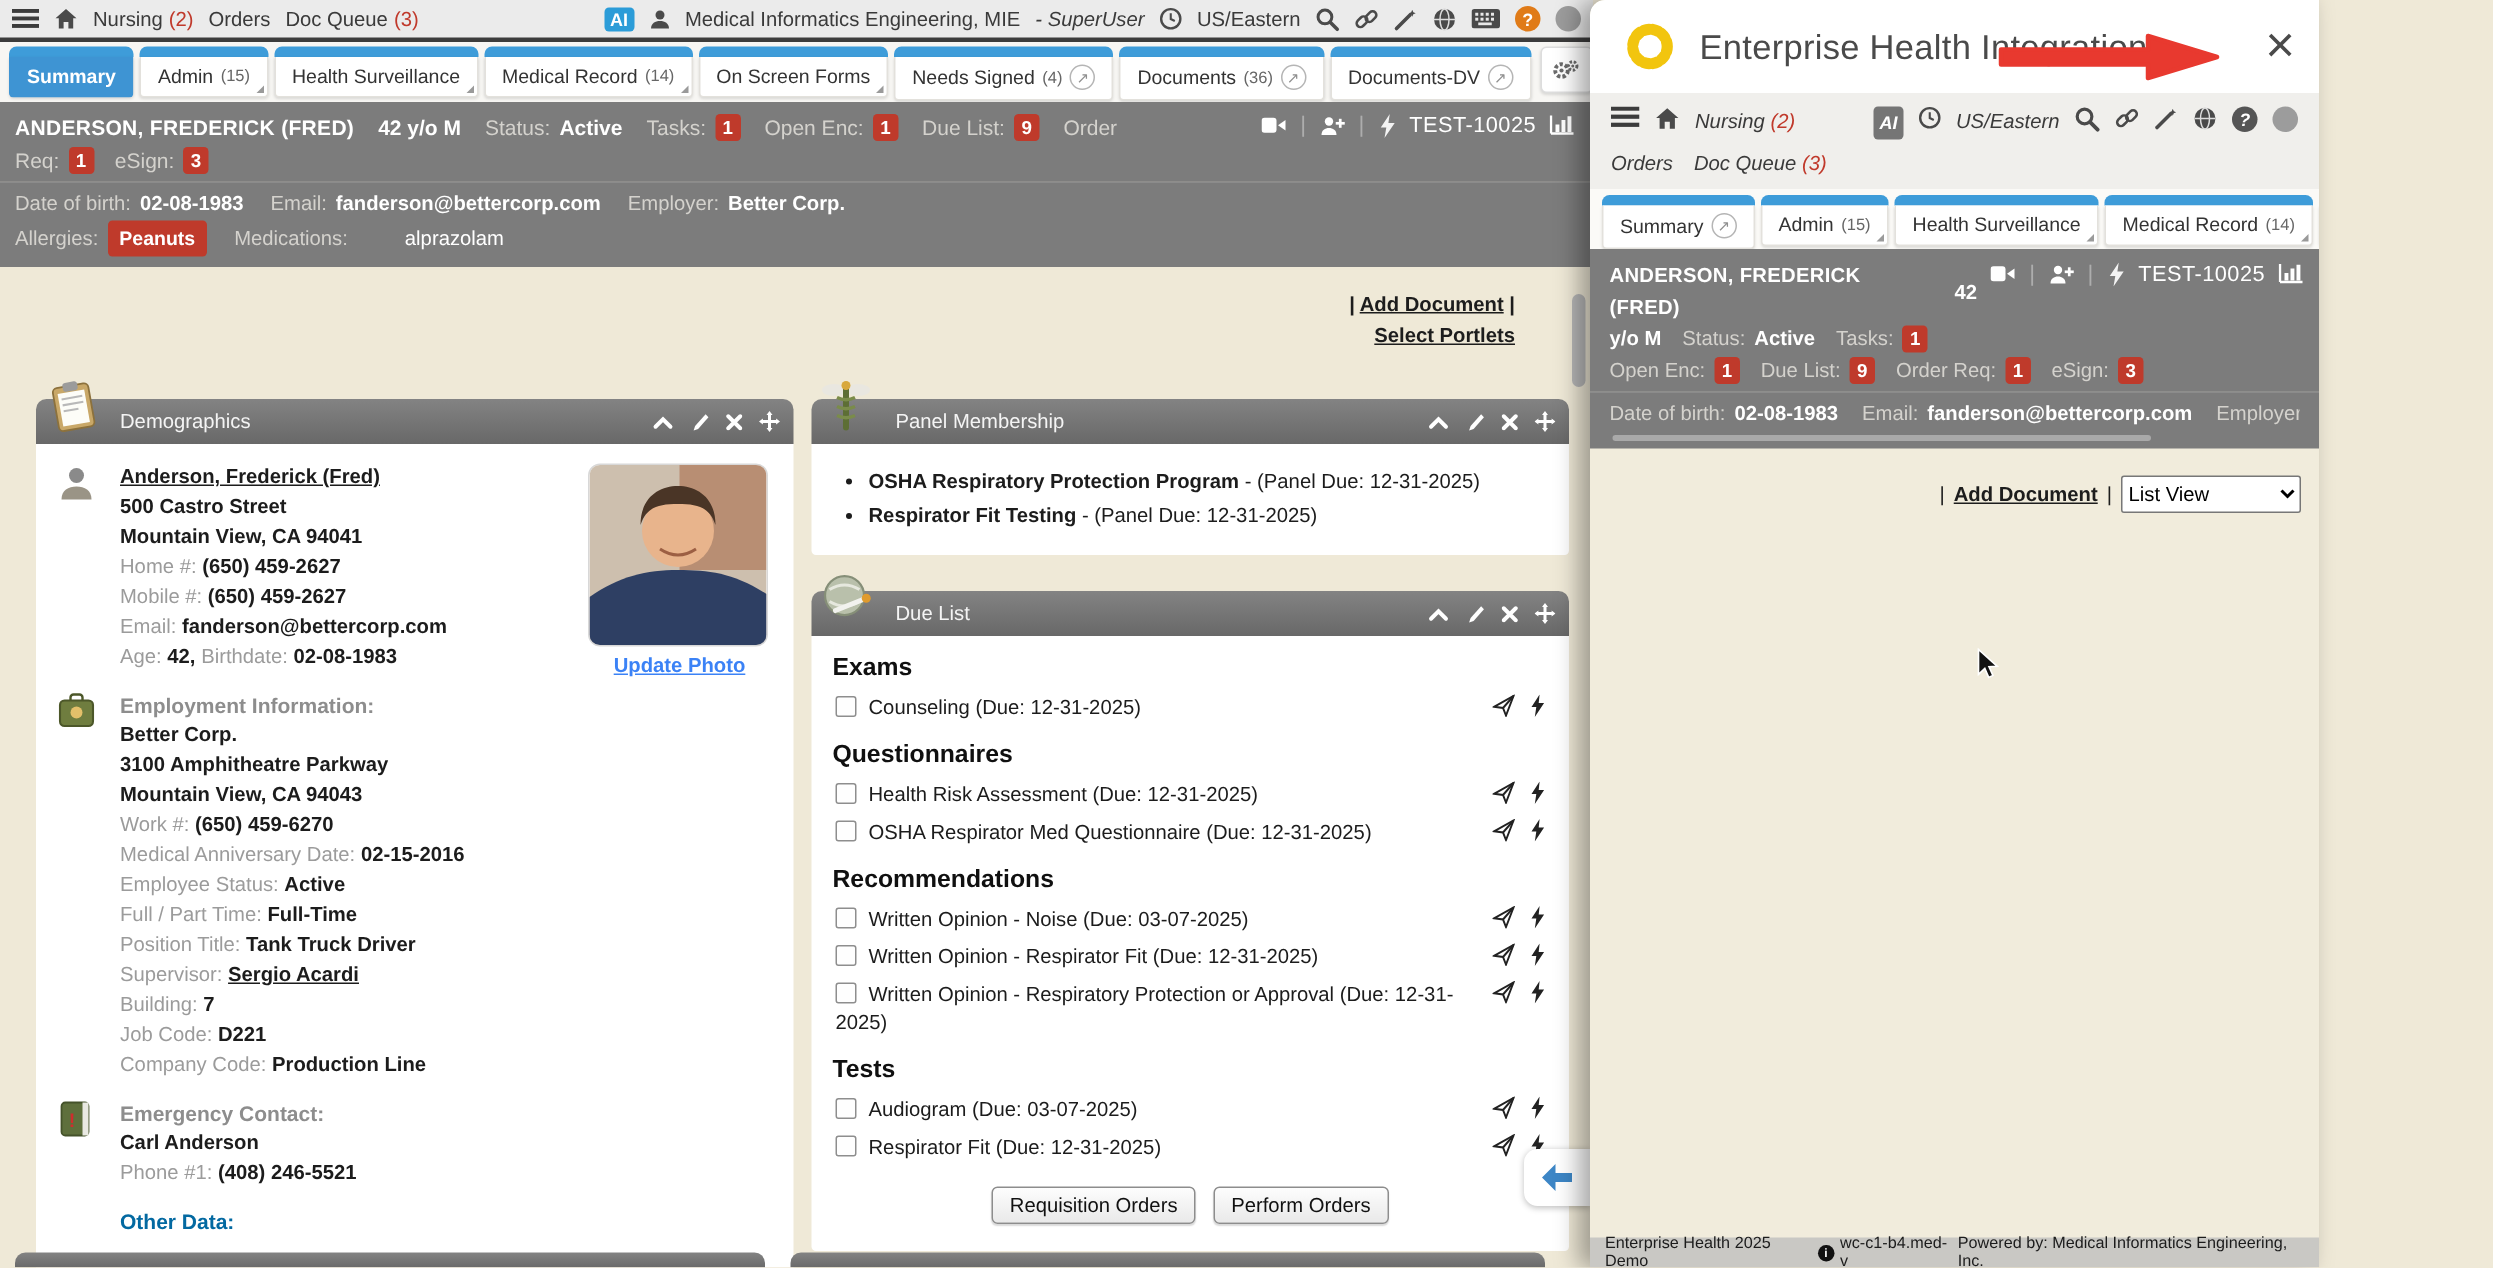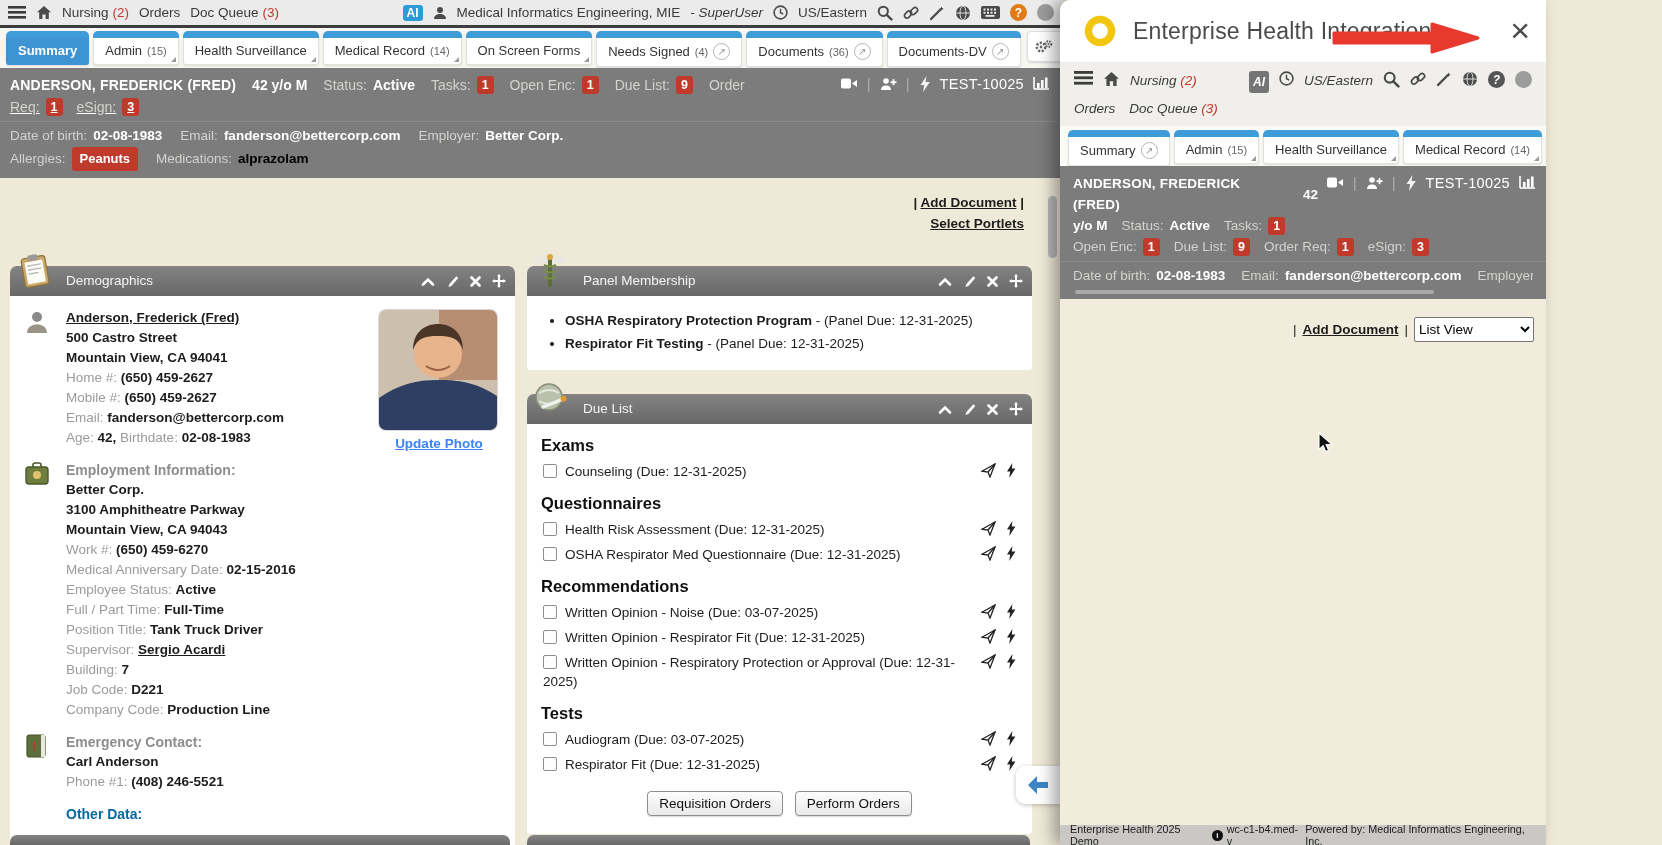--- a/index.html
+++ b/index.html
@@ -29,36 +29,36 @@
   .tab-body { background:#fff; border:1px solid #e3e1dc; border-top:none; padding:5px 11px 6px; font-size:13px; color:#333; border-radius:0 0 3px 3px; box-shadow:0 1px 2px rgba(0,0,0,.12); display:flex; align-items:center; gap:5px; position:relative; white-space:nowrap; }
   .tab.active .tab-body { background:#3e94d3; color:#fff; font-weight:bold; border-color:#3e94d3; }
   .tab-count { font-size:11px; color:#666; }
   .tab-caret { position:absolute; right:2px; bottom:2px; width:0; height:0; border-left:5px solid transparent; border-bottom:5px solid #9a9a9a; }
   .ext-dot { width:17px; height:17px; border:1px solid #b5b5b5; border-radius:50%; color:#8f8f8f; font-size:10px; display:inline-flex; align-items:center; justify-content:center; background:#fff; }
   .gears-btn { margin-left:2px; background:#fff; border:1px solid #ddd; border-radius:4px; width:36px; height:31px; display:flex; align-items:center; justify-content:center; box-shadow:0 1px 2px rgba(0,0,0,.12); cursor:pointer; }
 
   
   .banner { background:#7c7c7c; color:#fff; padding:6px 10px 3px; font-size:14px; position:relative; flex:none; }
   .banner .row1 { display:flex; align-items:center; gap:16px; padding-right:175px; line-height:22px; }
-  .banner .row2 { display:flex; align-items:flex-start; gap:14px; line-height:22px;text-decoration:underline; }
+  .banner .row2 { display:flex; align-items:flex-start; gap:14px; line-height:22px; }
   .pname { font-weight:bold; letter-spacing:.2px; }
   .blabel { color:#d4d2cd; }
   .bval { font-weight:bold; color:#fff; }
   .badge { background:#bf3a2b; color:#fff; font-weight:bold; font-size:12.5px; padding:0 5px; border-radius:3px; line-height:18px; display:inline-block; }
   .pair { display:inline-flex; gap:6px; align-items:center; }
   .icon-cluster { position:absolute; right:12px; top:7px; display:flex; align-items:center; gap:9px; }
   .vdiv { color:#adadad; font-size:15px; }
   .chart-id { font-size:14.5px; letter-spacing:.3px; }
   .binfo { background:#7c7c7c; color:#fff; padding:3px 10px 7px; font-size:13.5px; border-top:1px solid #8b8b8b; flex:none; }
   .binfo .irow { line-height:22px; display:flex; gap:18px; align-items:center; }
-  .meds-val { color:#000000; font-weight:bold; }
+  .meds-val { color:#ffffff; font-weight:normal;margin-left:32px; }
   .allergy-badge { background:#bf3a2b; color:#fff; font-weight:bold; font-size:13px; padding:1px 8px; border-radius:3px; }
 
   
-  .content { flex:1; position:relative; padding:8px 10px 0; overflow:hidden; }
+  .content { flex:1; position:relative; padding:8px 24px 0; overflow:hidden; }
   .portlet-links { text-align:right; padding-right:28px; font-size:13.5px; font-weight:bold; color:#1d1d1d; line-height:21px; margin-top:6px; }
   .plink { text-decoration:underline; cursor:pointer; }
   .columns { display:flex; gap:12px; margin-top:18px; align-items:flex-start; }
   .col { width:505px; flex:none; }
 
   .portlet { position:relative; margin-top:14px; }
   .p-icon { position:absolute; top:-13px; left:6px; z-index:3; }
   .p-header { background:linear-gradient(#838383,#686868); height:30px; border-radius:7px 7px 0 0; color:#f4f4f4; font-size:13.5px; line-height:30px; padding-left:56px; position:relative; }
   .p-tools { position:absolute; right:9px; top:0; height:30px; display:flex; gap:11px; align-items:center; }
   .p-tools .i { cursor:pointer; }

